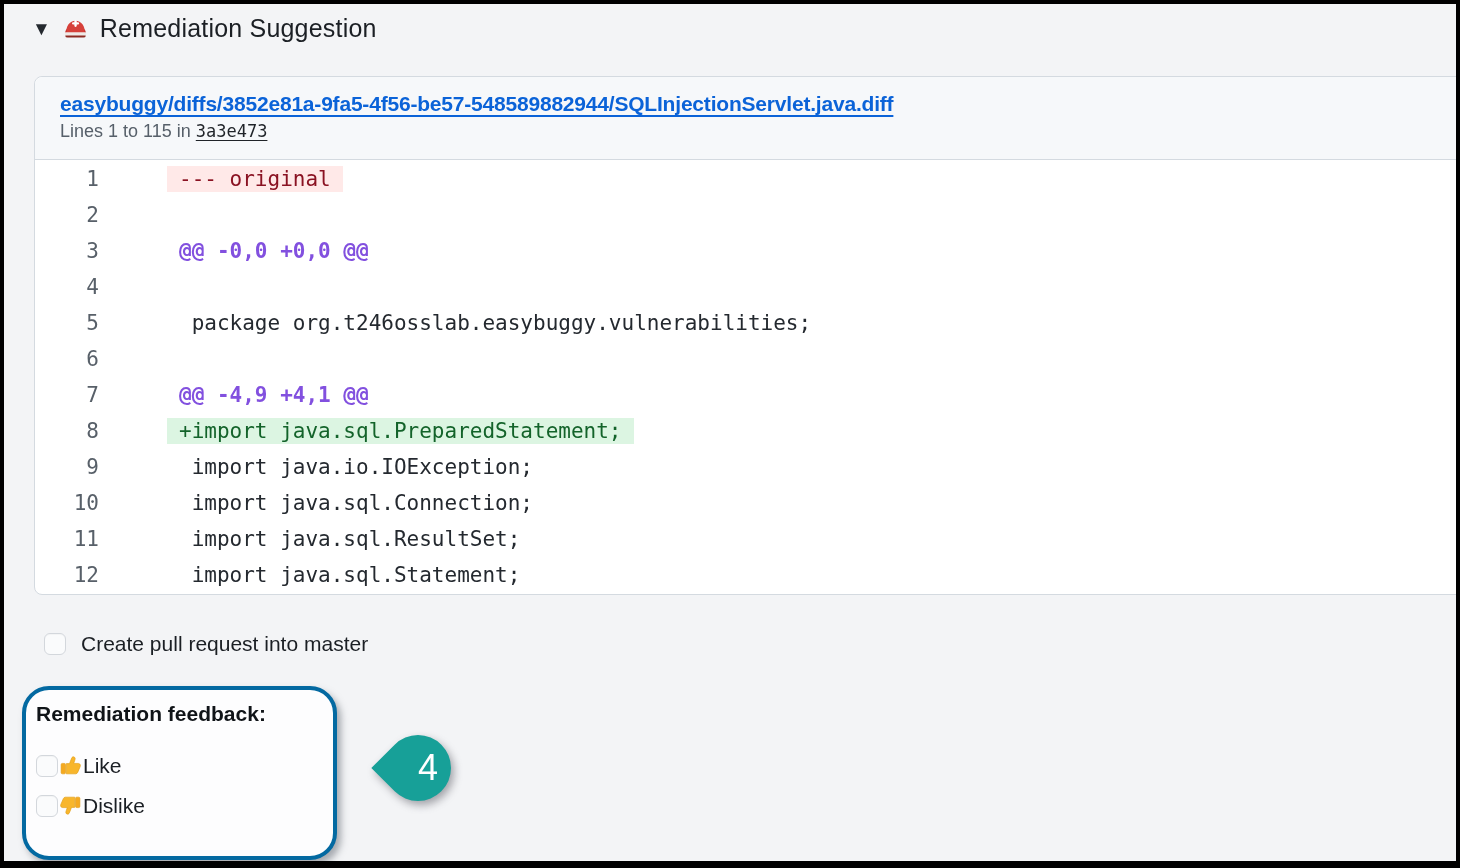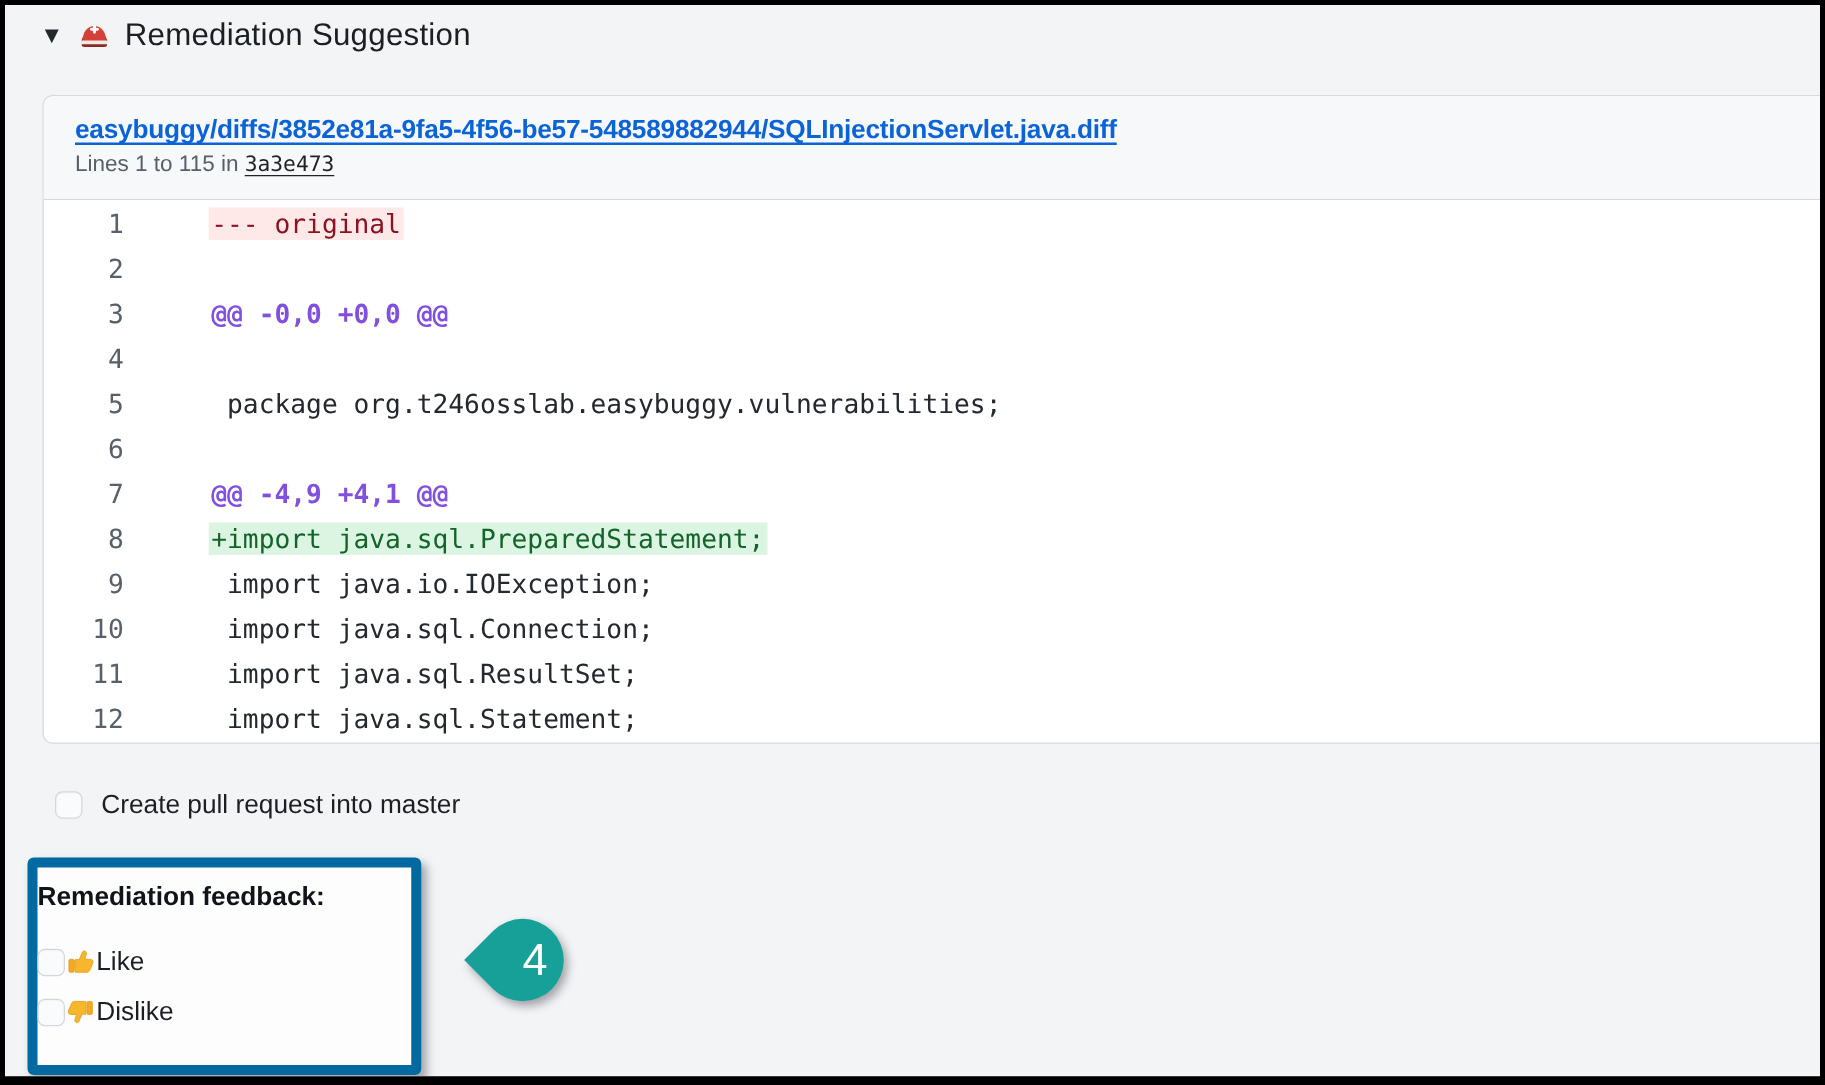--- a/index.html
+++ b/index.html
@@ -43,44 +43,44 @@
   .diff-body { padding-top:1px; overflow:hidden; }
   .diff-line { display:flex; height:36px; line-height:36px; white-space:pre; }
   .line-num {
     flex:0 0 64px; text-align:right; color:#586069;
     font-family:"DejaVu Sans Mono", monospace; font-size:21px;
     user-select:none;
   }
   .line-code {
     padding-left:68px; font-family:"DejaVu Sans Mono", monospace; font-size:21px;
   }
-  .code-text { padding:1px 2px; }
+  .code-text { padding:1px 12px; }
   .t-ctx  { color:#24292f; }
   .t-del  { color:#8a1222; background:#ffe9e8; }
   .t-add  { color:#13632a; background:#dcf5e2; }
   .t-hunk { color:#8250df; font-weight:bold; }
 
   
   .checkbox {
     display:inline-block; width:22px; height:22px; flex:0 0 22px;
     border:1px solid #d3d7dc; border-radius:6px; background:#fafbfc;
     box-shadow:inset 0 1px 1px rgba(0,0,0,.03); cursor:pointer;
   }
   .pr-row {
     position:absolute; top:628px; left:40px;
     display:flex; align-items:center; gap:15px;
     font-size:21px; color:#1b1f24;
   }
 
   
   .feedback-box {
     position:absolute; top:682px; left:18px; width:315px; height:174px;
-    background:#fdfdfe; border:8px solid #0369a1; border-radius:5px;
+    background:#fdfdfe; border:4px solid #0369a1; border-radius:27px;
     box-shadow:4px 5px 7px rgba(90,95,105,.5);
-    padding:12px 0 0 0;
+    padding:12px 0 0 10px;
   }
   .feedback-title { font-size:21px; font-weight:bold; color:#101418; }
   .feedback-option {
     display:flex; align-items:center; 
     font-size:21px; color:#1b1f24;
   }
   .feedback-option.first { margin-top:27px; }
   .feedback-option.second { margin-top:15px; }
   .thumb-icon svg { display:block; }
 

